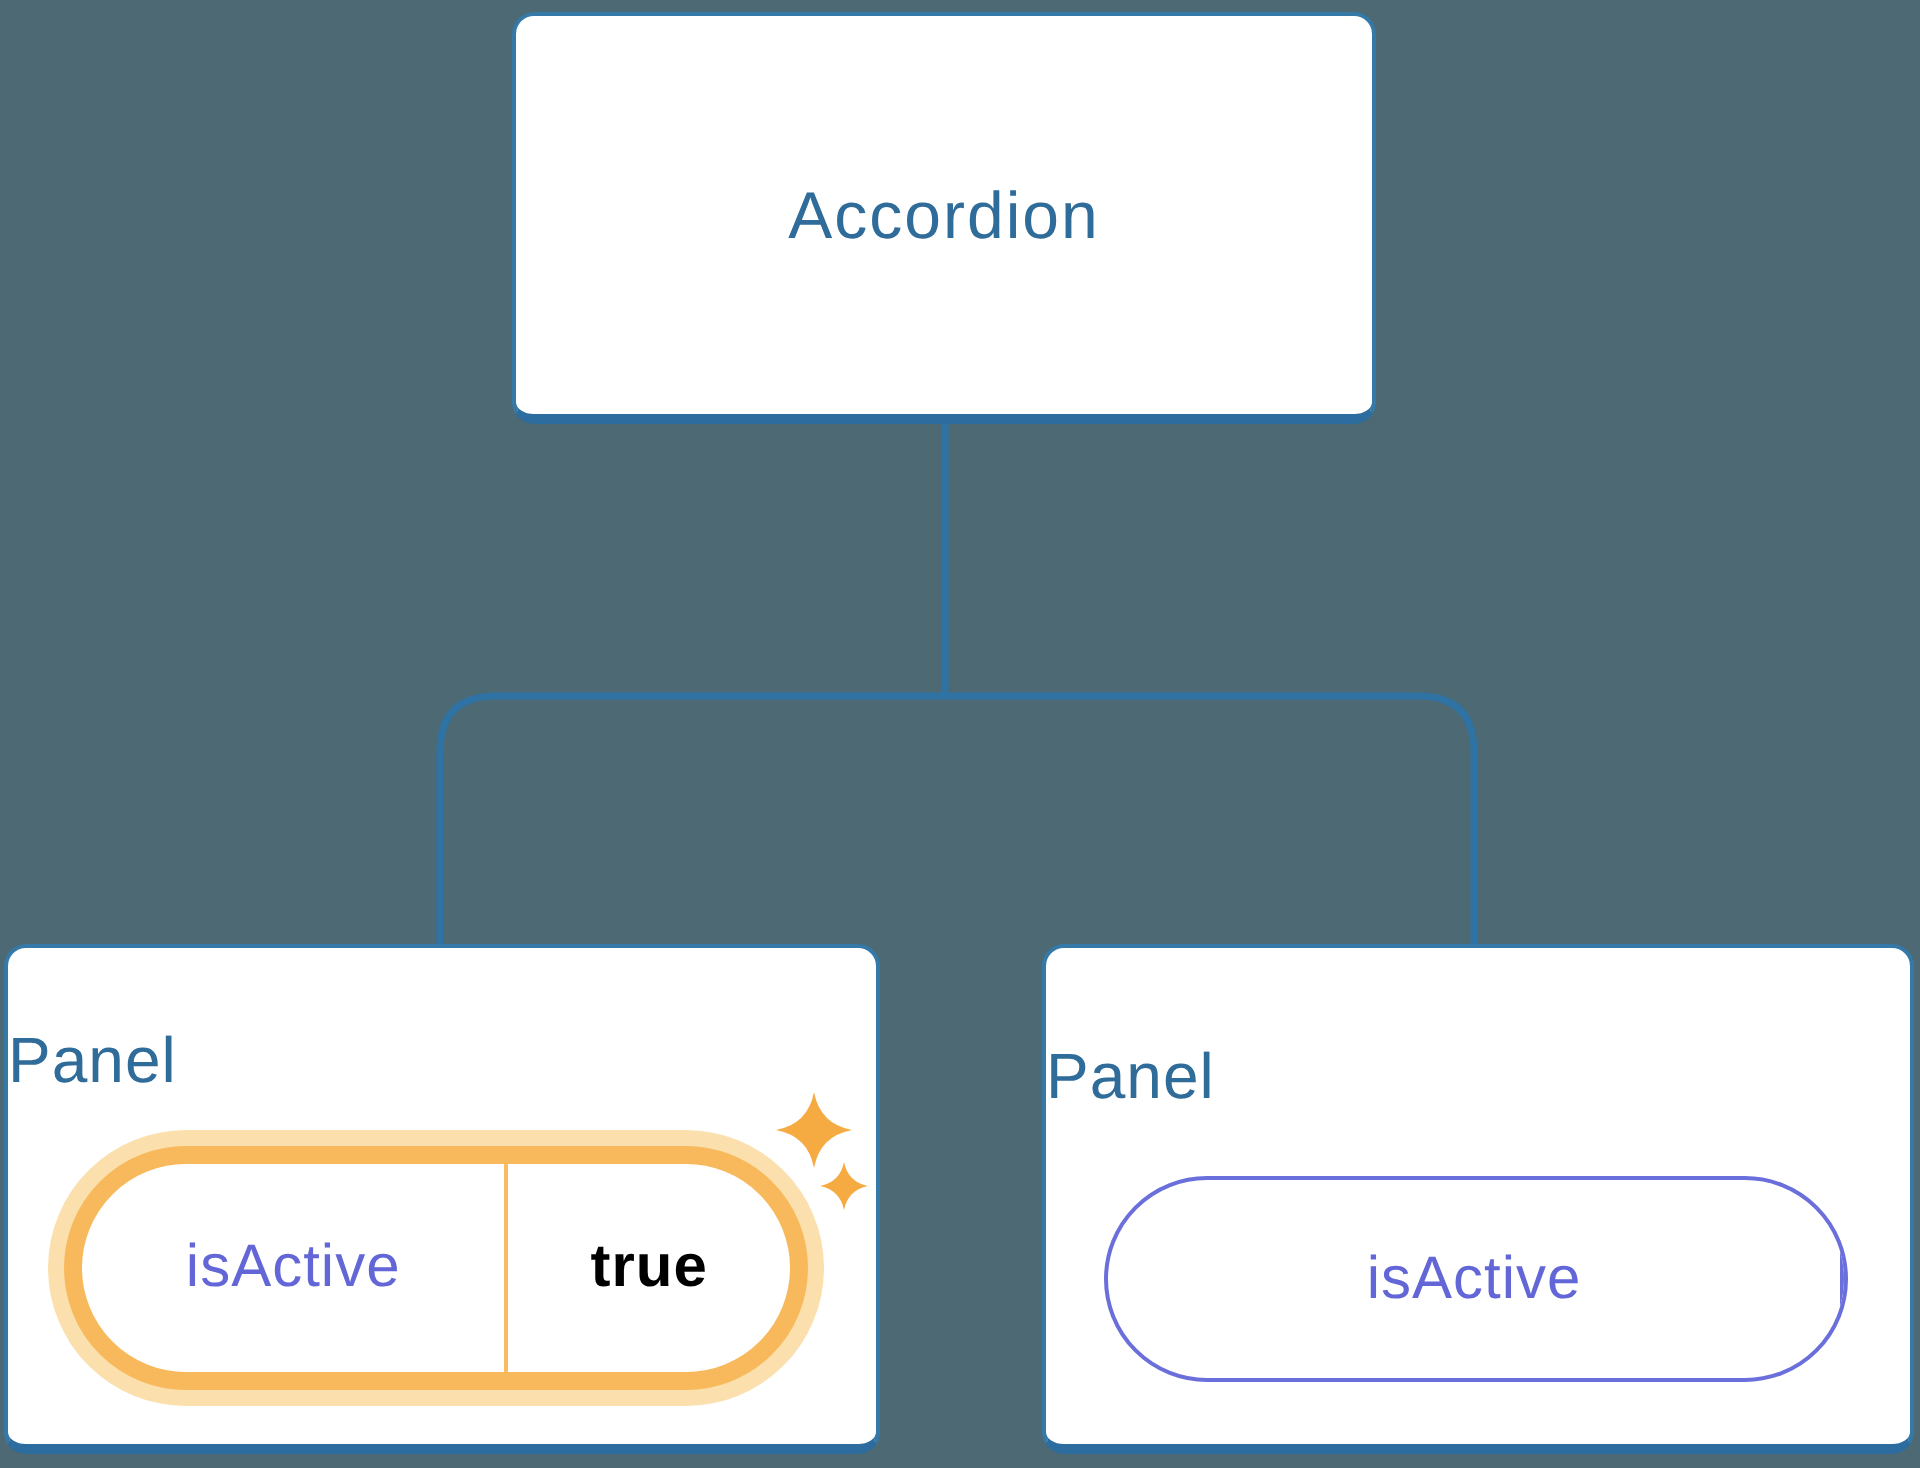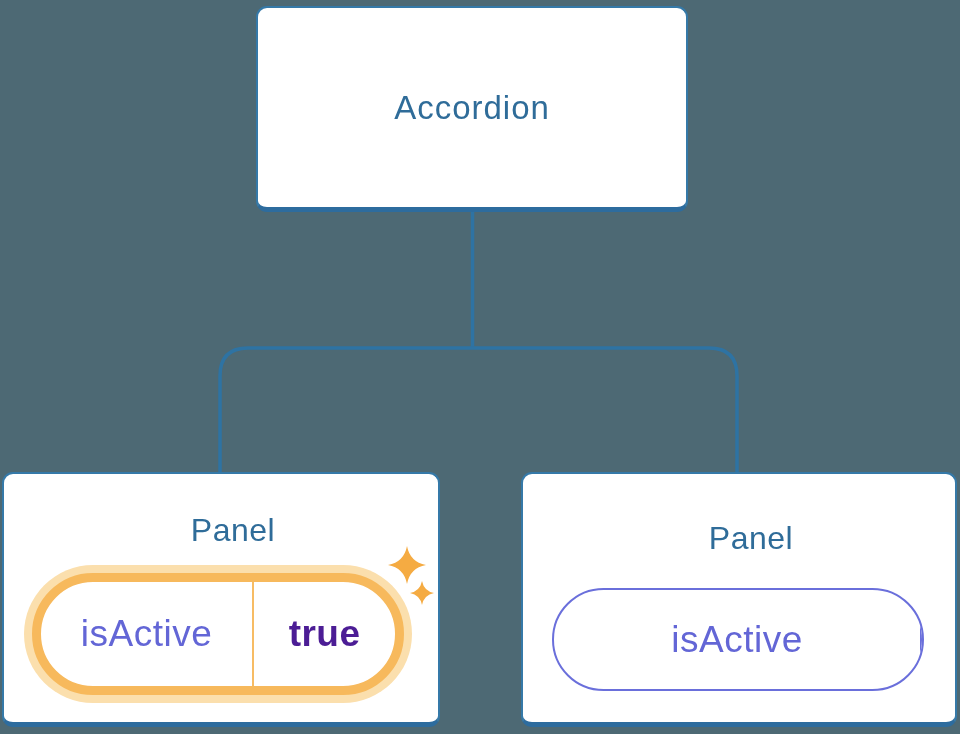--- a/index.html
+++ b/index.html
@@ -27,24 +27,23 @@
   }
   .root-label {
     font-size: 33px; font-weight: 500; letter-spacing: 1px;
     color: #2f6c99;
   }
   .panel-left  { left: 2px;   top: 472px; width: 438px; height: 255px; }
   .panel-right { left: 521px; top: 472px; width: 436px; height: 255px; }
 
   .panel-title {
     position: absolute; left: 0; width: 100%;
-    text-align: center;
+    text-align: left;
     font-size: 32px; font-weight: 500; letter-spacing: 0.5px;
     color: #2f6c99;
-    margin-left: 12px;
   }
   .panel-left  .panel-title { top: 38px; }
   .panel-right .panel-title { top: 46px; }
 
   
   .pill {
     position: absolute;
     background: #fff;
     display: flex; align-items: stretch;
     box-sizing: border-box;
@@ -56,26 +55,26 @@
     border-radius: 70px;
     box-shadow: 0 0 0 8px #fbdfad;
   }
   .pill-purple {
     left: 29px; top: 114px; width: 372px; height: 103px;
     border: 2.5px solid #6a6fdb;
     border-radius: 60px;
   }
   .pill-cell {
     display: flex; align-items: center; justify-content: center;
-    font-size: 37px; letter-spacing: 0.5px;
+    font-size: 30px; letter-spacing: 0.5px;
     color: #6366d6;
   }
   .cell-name  { flex: 3; }
   .cell-value { flex: 2; }
-  .value-bold { font-weight: 700; color: #4c1d95; }
+  .value-bold { font-weight: 700; color: #000000; }
   .pill-divider { width: 2px; flex: none; }
   .pill-orange .pill-divider { background: #f7bc64; }
   .pill-purple .pill-divider { background: #6a6fdb; }
 
   
   svg.overlay {
     position: absolute; left: 0; top: 0;
     width: 960px; height: 734px;
     pointer-events: none;
   }

